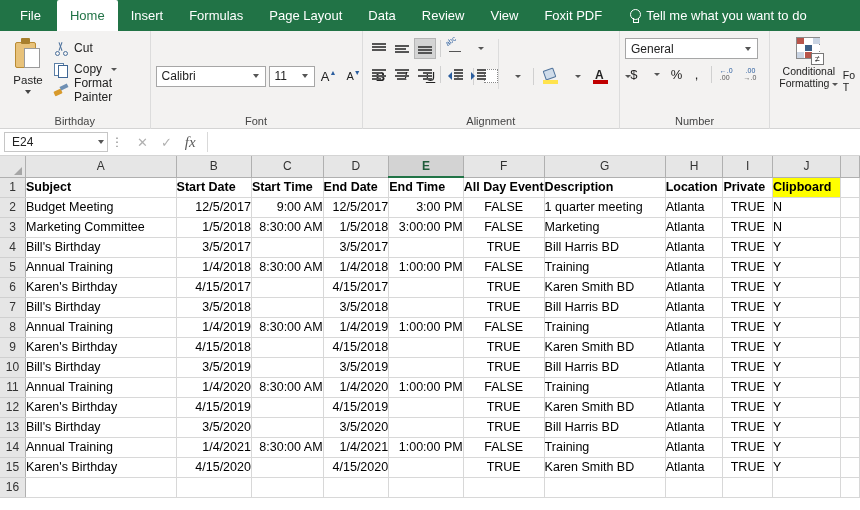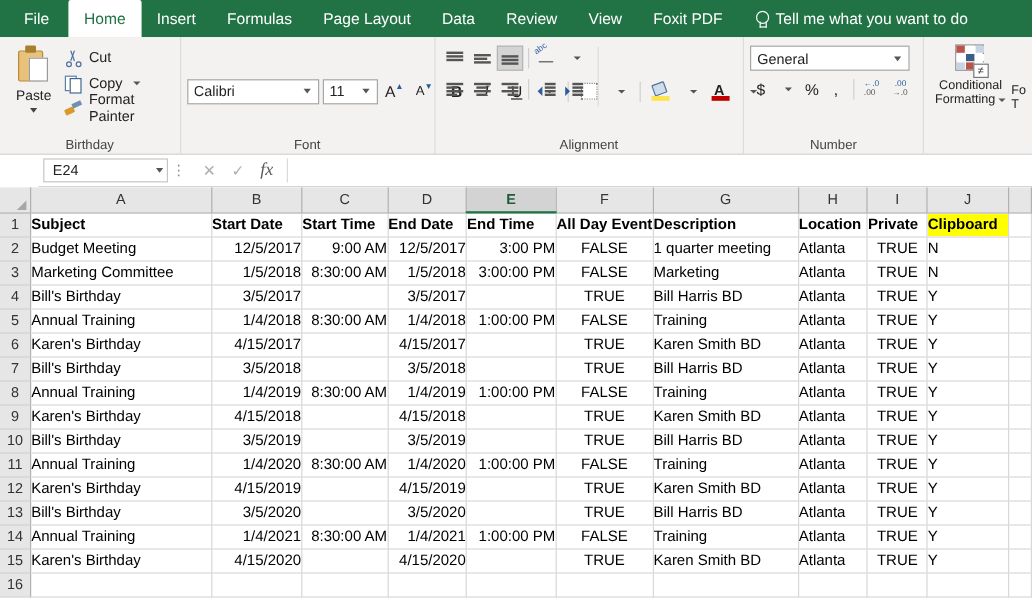--- a/index.html
+++ b/index.html
@@ -237,21 +237,21 @@
   .cf-badge {
     position:absolute; right:0px; bottom:0px; width:13px;height:12px;
     background:#fff;border:1px solid #777; font-size:9px; line-height:10px; text-align:center; color:#333;
   }
   .cf-label { font-size:10.5px; color:#222; text-align:center; line-height:12px; }
   .fo-partial { font-size:10.5px;color:#222;padding-top:34px; }
 
   
   .fbar {
     height: 27px; background:#fff; display:flex; align-items:center;
-    border-bottom:1px solid #d4d4d4; padding: 0 0 0 4px; margin-left: 32px;
+    border-bottom:1px solid #d4d4d4; padding: 0 0 0 4px;
   }
   .namebox {
     width: 104px; height:20px; border:1px solid #c6c6c6; background:#fff;
     display:flex; align-items:center; padding:0 3px 0 7px; font-size:12px; color:#222;
   }
   .namebox .nv { flex:1; }
   .fb-dots { width:18px; text-align:center; color:#888; font-size:12px; letter-spacing:0; }
   .fb-btns { display:flex; align-items:center; gap:13px; padding:0 11px; }
   .fb-ic { font-size:13px; color:#b0b0b0; }
   .fb-fx { font-style:italic; font-family:"Liberation Serif", serif; font-size:15px; color:#5a5a5a; }

